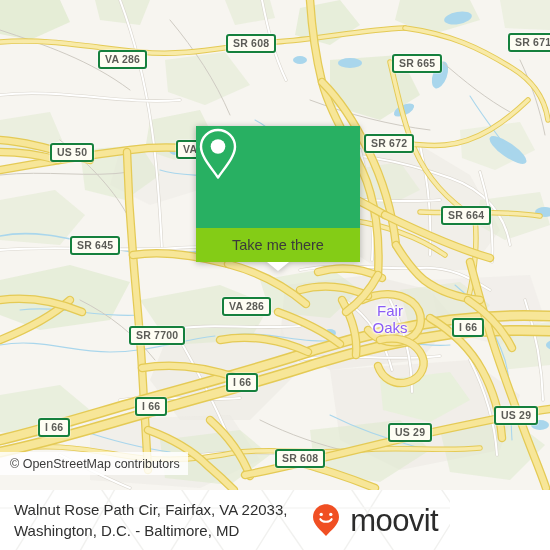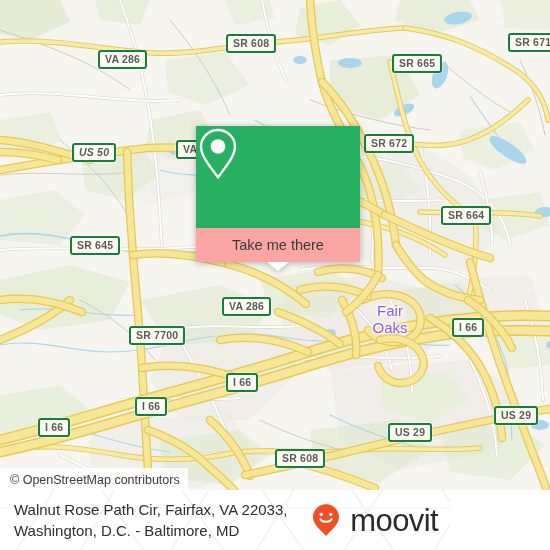--- a/index.html
+++ b/index.html
@@ -54,42 +54,42 @@
     width: 164px;
     filter: drop-shadow(0 1px 3px rgba(0,0,0,0.28));
   }
   #callout-head {
     height: 102px;
     background: #28b062;
     display: flex; align-items: center; justify-content: center;
   }
   #callout-foot {
     height: 34px;
-    background: #fca5a5;
+    background: #84cc16;
     display: flex; align-items: center; justify-content: center;
     position: relative;
   }
   #callout-foot-label {
     color: #3b3b3b;
     font-size: 14.5px;
   }
   #callout-tail {
     position: absolute;
     left: 50%; top: 100%;
     width: 0; height: 0;
     margin-left: -11px;
     border-left: 11px solid transparent;
     border-right: 11px solid transparent;
     border-top: 9px solid #ffffff;
   }
 
   
   #attribution {
     position: absolute;
-    left: 0; top: 468px;
+    left: 0; top: 452px;
     height: 23px;
     padding: 0 8px 0 10px;
     display: flex; align-items: center;
     background: rgba(255,255,255,0.82);
     color: #3c3c3c;
     font-size: 12.5px;
     white-space: nowrap;
   }
 
   
@@ -372,21 +372,21 @@
       </g>
     </svg>
 
     <div class="place-label" style="left:360px; top:302px; width:60px;">Fair
 Oaks</div>
 
     <div class="shield" style="left:226px; top:34px;">SR 608</div>
     <div class="shield" style="left:98px;  top:50px;">VA 286</div>
     <div class="shield" style="left:392px; top:54px;text-align:right;">SR 665</div>
     <div class="shield" style="left:508px; top:33px;">SR 671</div>
-    <div class="shield" style="left:72px;  top:143px;font-style:italic;">US 50</div>
+    <div class="shield" style="left:50px;  top:143px;">US 50</div>
     <div class="shield" style="left:176px; top:140px;">VA 286</div>
     <div class="shield" style="left:364px; top:134px;">SR 672</div>
     <div class="shield" style="left:441px; top:206px;">SR 664</div>
     <div class="shield" style="left:70px;  top:236px;">SR 645</div>
     <div class="shield" style="left:222px; top:297px;">VA 286</div>
     <div class="shield" style="left:452px; top:318px;">I 66</div>
     <div class="shield" style="left:97px;  top:326px;margin-left:32px;">SR 7700</div>
     <div class="shield" style="left:226px; top:373px;">I 66</div>
     <div class="shield" style="left:135px; top:397px;">I 66</div>
     <div class="shield" style="left:38px;  top:418px;">I 66</div>

